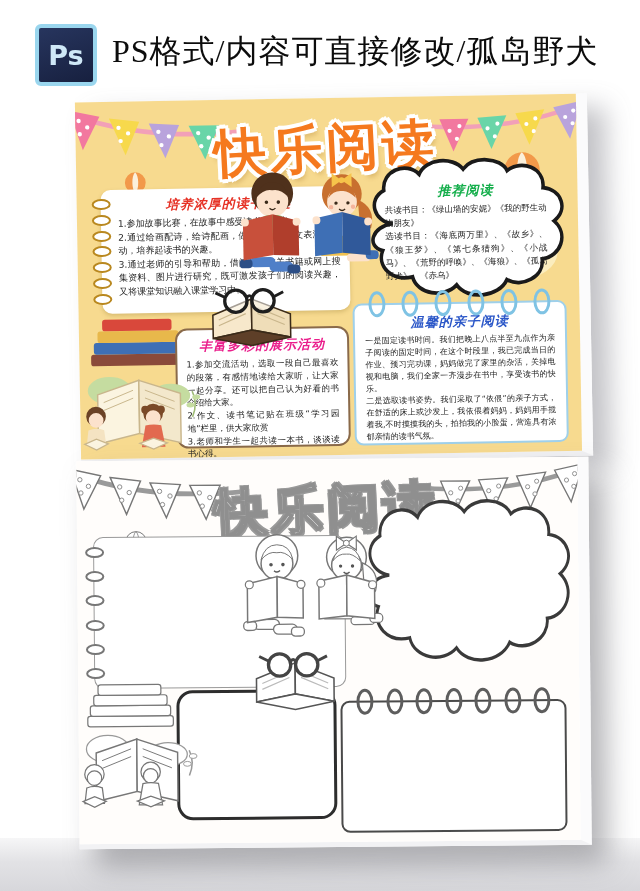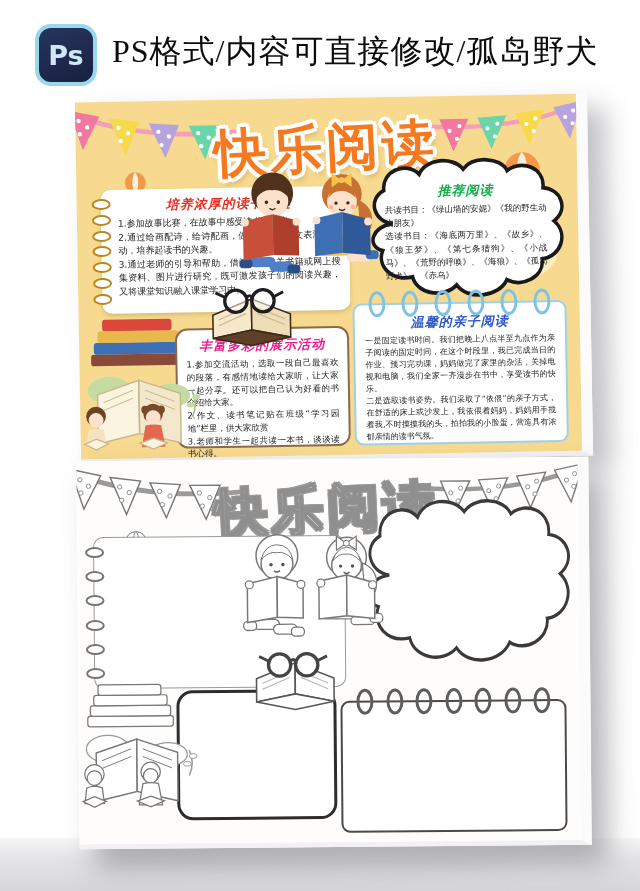--- a/index.html
+++ b/index.html
@@ -3,21 +3,21 @@
 <meta charset="utf-8">
 <style>
   html,body{margin:0;padding:0;}
   body{width:640px;height:891px;position:relative;background:#fff;overflow:hidden;
        font-family:"DejaVu Sans","Liberation Sans",sans-serif;}
   .page{position:absolute;inset:0;}
 
   
   .hdr{position:absolute;left:0;top:0;width:640px;height:96px;background:#fff;}
   .ps-logo{position:absolute;left:35px;top:24px;width:54px;height:54px;
-    background:linear-gradient(160deg,#27355e,#17203f);border:4px solid #9ad6ee;border-radius:16px;
+    background:linear-gradient(160deg,#27355e,#17203f);border:4px solid #9ad6ee;border-radius:6px;
     display:flex;align-items:center;justify-content:center;color:#cfe8f7;font-weight:bold;font-size:27px;}
   .hdr-title{position:absolute;left:112px;top:30px;margin:0;font-family:"Liberation Serif","DejaVu Serif",serif;
     font-weight:normal;font-size:32px;color:#0c0c0c;letter-spacing:1px;white-space:nowrap;}
 
   
   .floor{position:absolute;left:0;top:838px;width:640px;height:53px;
     background:linear-gradient(180deg,#f6f6f7 0%,#e2e2e5 45%,#d7d7db 100%);}
 
   
   .board{position:absolute;background:#fff;border-right:11px solid #fbfbfc;border-bottom:5px solid #f2f2f4;

